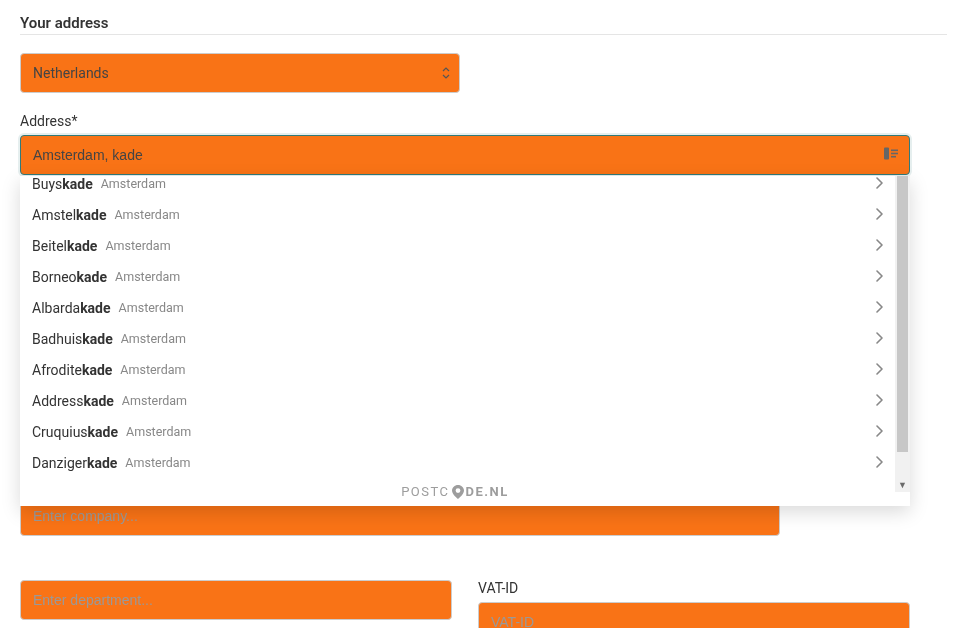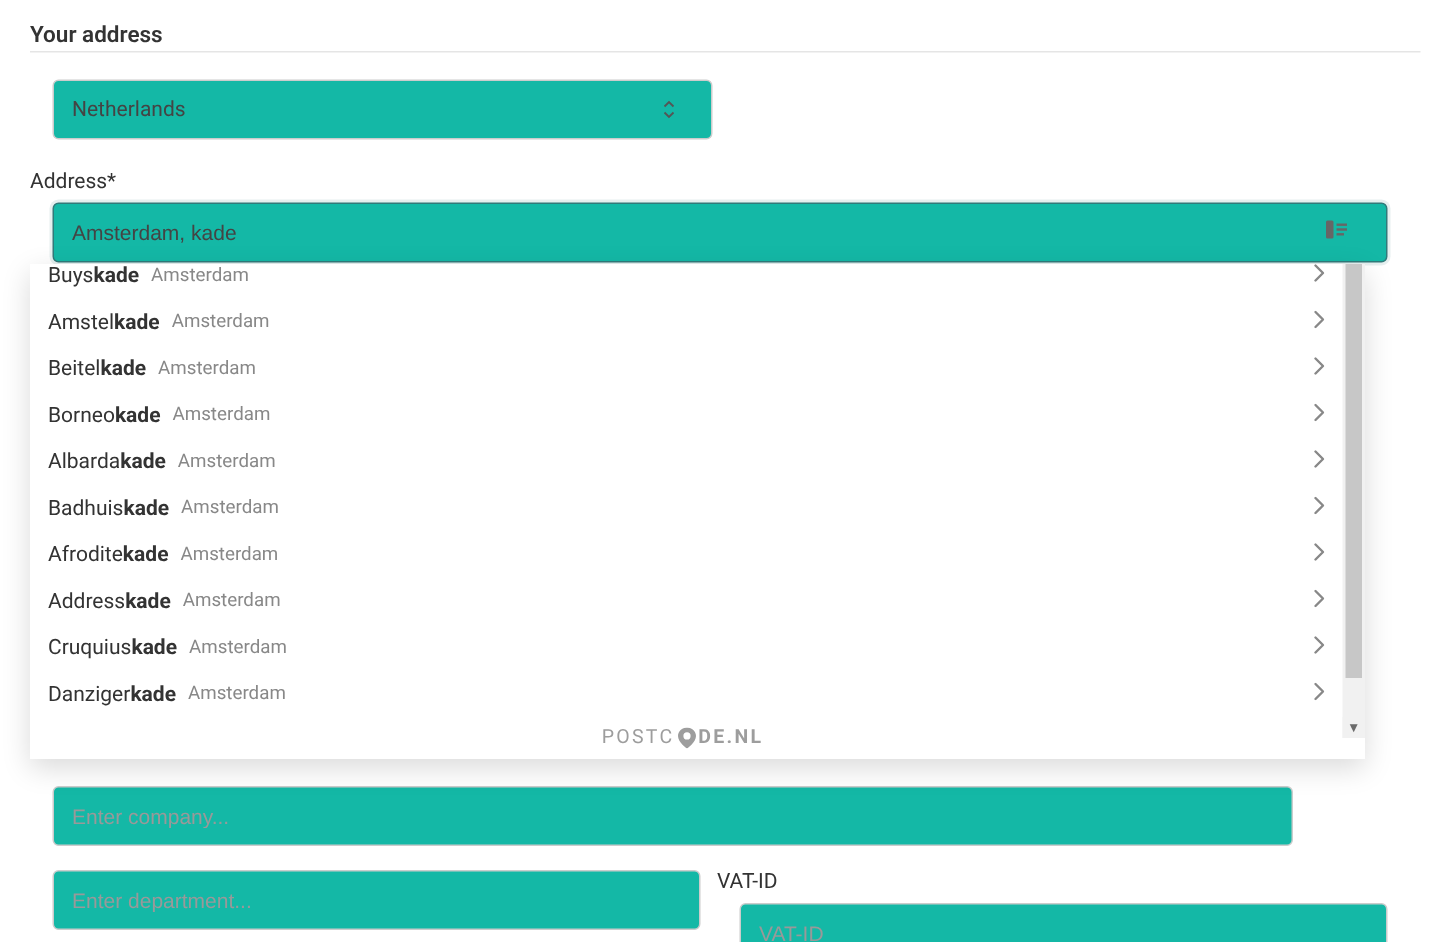--- a/index.html
+++ b/index.html
@@ -34,23 +34,22 @@
     width: 440px;
   }
   .form-select, .form-input {
     width: 100%;
     height: 40px;
     border: 1px solid #ccc;
     border-radius: 4px;
     padding: 0 12px;
     font-size: 14px;
     color: #444;
-    background: #14b8a6;
+    background: #f97316;
     outline: none;
-    margin-left: 15px;
   }
   .form-input::placeholder { color: #999; }
   .select-caret {
     position: absolute;
     right: 10px;
     top: 50%;
     transform: translateY(-50%);
     pointer-events: none;
   }
   .select-caret svg { display: block; }
@@ -131,21 +130,21 @@
     color: #9d9d9d;
     letter-spacing: 1.5px;
   }
   .dd-footer .bold { font-weight: 700; color: #9d9d9d; }
   .dd-footer svg { margin: 0 2px; }
   .col { flex: 1; }
   .form-input.behind {
     border: 1px solid #ccc;
   }
   
-  .behind-row1 { position: absolute; left: 20px; top: 524px; width: 842px; display:flex; }
+  .behind-row1 { position: absolute; left: 20px; top: 496px; width: 760px; display:flex; }
   .behind-row1 .form-input { width: 890px; }
   .behind-row2 { position: absolute; left: 20px; top: 580px; width: 890px; display:flex; gap: 26px;}
   .behind-row2 .col { flex:1; }
 </style>
 </head>
 <body>
 
 <div class="section-title"><span>Your address</span></div>
 
 <div class="form-group">

